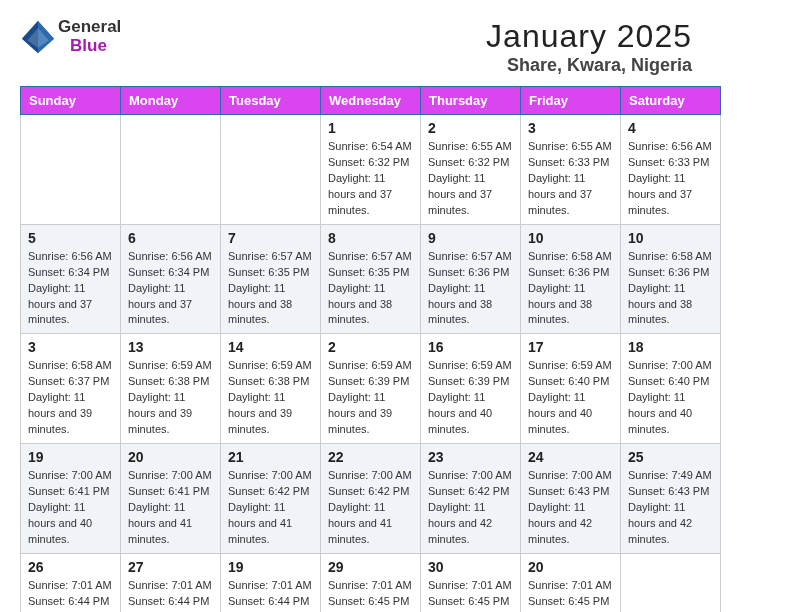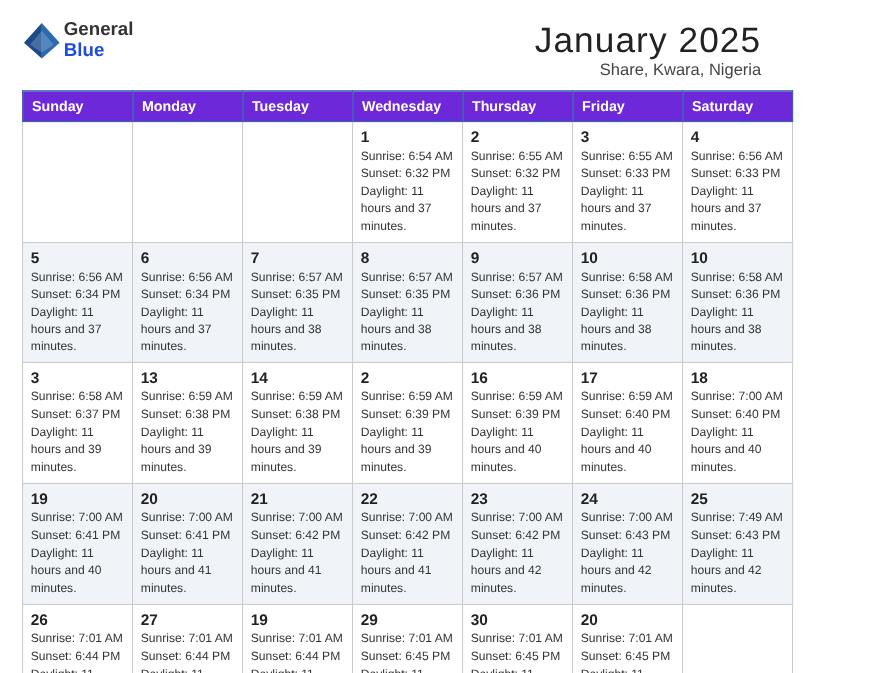--- a/index.html
+++ b/index.html
@@ -33,47 +33,49 @@
       line-height: 1.1;
     }
     .logo-general {
       font-size: 17px;
       font-weight: bold;
       color: #333;
     }
     .logo-blue {
       font-size: 17px;
       font-weight: bold;
-      color: #1d4ed8;
+      color: #a21caf;
+      margin-left: 12px;
     }
     .logo-icon {
       width: 36px;
       height: 36px;
       margin-right: 2px;
     }
     .title-block {
       text-align: right;
     }
     .month-title {
       font-size: 32px;
       font-weight: 300;
       color: #222;
       letter-spacing: 1px;
     }
     .location {
-      font-size: 15px;
+      font-size: 18px;
       color: #444;
+      font-weight: bold;
     }
     .calendar {
       width: 100%;
       border-collapse: collapse;
       border: 1px solid #ccc;
     }
     .calendar th {
-      background: #6d28d9;
+      background: #d946ef;
       color: #fff;
       font-size: 13px;
       font-weight: bold;
       text-align: left;
       padding: 6px 8px;
       border: 1px solid #2a6aad;
     }
     .calendar td {
       vertical-align: top;
       border: 1px solid #ccc;

